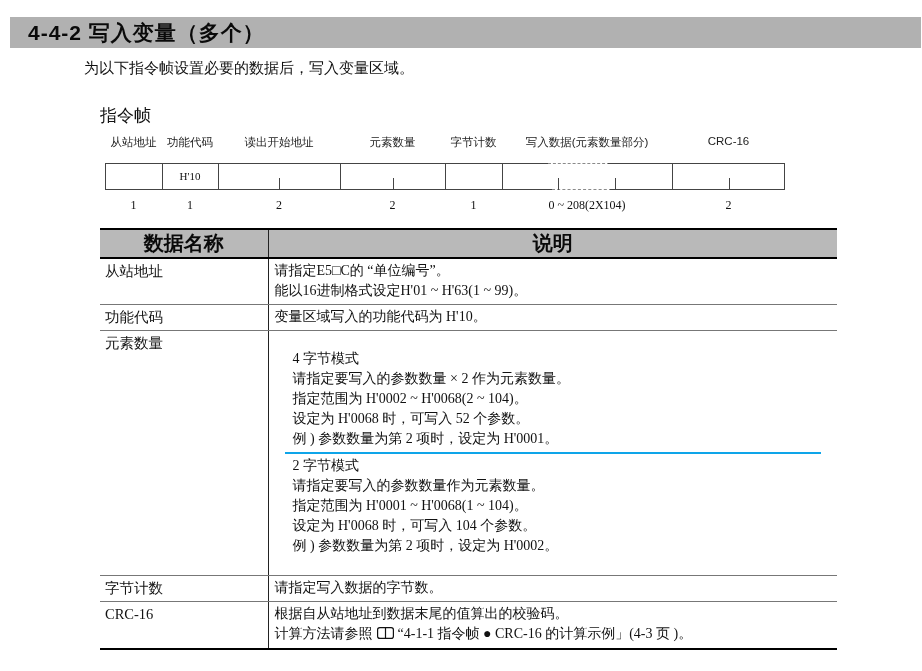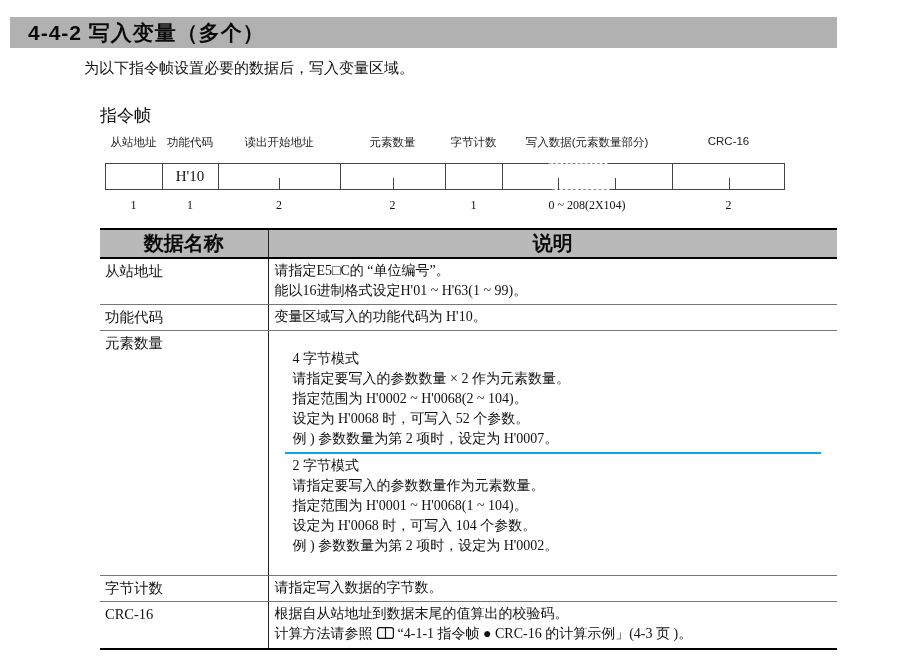--- a/index.html
+++ b/index.html
@@ -3,21 +3,21 @@
 <meta charset="utf-8">
 <style>
   html,body{margin:0;padding:0;}
   body{
     width:922px;height:671px;position:relative;overflow:hidden;
     background:#ffffff;color:#111;
     font-family:"Liberation Serif","DejaVu Serif",serif;
   }
   
   .banner{
-    position:absolute;left:10px;top:17px;width:827px;height:31px;
+    position:absolute;left:10px;top:17px;width:911px;height:31px;
     background:#b1b1b1;box-sizing:border-box;
     display:flex;align-items:center;padding-left:18px;
     font-family:"Liberation Sans","DejaVu Sans",sans-serif;
     font-weight:bold;font-size:21px;letter-spacing:1px;color:#0a0a0a;
   }
   
   .intro{position:absolute;left:84px;top:59px;font-size:15px;}
   .frame-heading{
     position:absolute;left:100px;top:104px;
     font-family:"Liberation Sans","DejaVu Sans",sans-serif;
@@ -40,21 +40,21 @@
     font-size:11.5px;color:#222;
   }
   .f-box{
     position:absolute;top:28px;left:0;right:0;height:27px;
     border:1px solid #444;border-right:none;box-sizing:border-box;
   }
   .f6 .f-box{border-right:1px solid #444;}
   .f5 .f-box{border-top:none;border-bottom:none;}
   .f-val{
     position:absolute;top:28px;left:0;width:100%;height:27px;line-height:27px;
-    text-align:center;font-size:15px;
+    text-align:center;font-size:11px;
   }
   .tick{position:absolute;bottom:27px;width:1px;height:12px;background:#444;}
   .tick-c{left:50%;}
   .t55{left:56px;}
   .t113{left:113px;}
   .seg{position:absolute;height:1px;background:#444;}
   .seg-dash{position:absolute;height:0;border-top:1px dashed #8a8a8a;}
   .s-tl{top:28px;left:0;width:47px;}
   .s-tr{top:28px;left:106px;width:64px;}
   .s-td{top:28px;left:46px;width:62px;}
@@ -189,21 +189,21 @@
       </td>
     </tr>
     <tr>
       <td class="name">元素数量</td>
       <td class="nopad">
         <div class="block">
           <div class="cell-line">4 字节模式</div>
           <div class="cell-line">请指定要写入的参数数量 × 2 作为元素数量。</div>
           <div class="cell-line">指定范围为 H'0002 ~ H'0068(2 ~ 104)。</div>
           <div class="cell-line">设定为 H'0068 时，可写入 52 个参数。</div>
-          <div class="cell-line">例 ) 参数数量为第 2 项时，设定为 H'0007。</div>
+          <div class="cell-line">例 ) 参数数量为第 2 项时，设定为 H'0001。</div>
         </div>
         <div class="block">
           <div class="cell-line">2 字节模式</div>
           <div class="cell-line">请指定要写入的参数数量作为元素数量。</div>
           <div class="cell-line">指定范围为 H'0001 ~ H'0068(1 ~ 104)。</div>
           <div class="cell-line">设定为 H'0068 时，可写入 104 个参数。</div>
           <div class="cell-line">例 ) 参数数量为第 2 项时，设定为 H'0002。</div>
         </div>
       </td>
     </tr>

